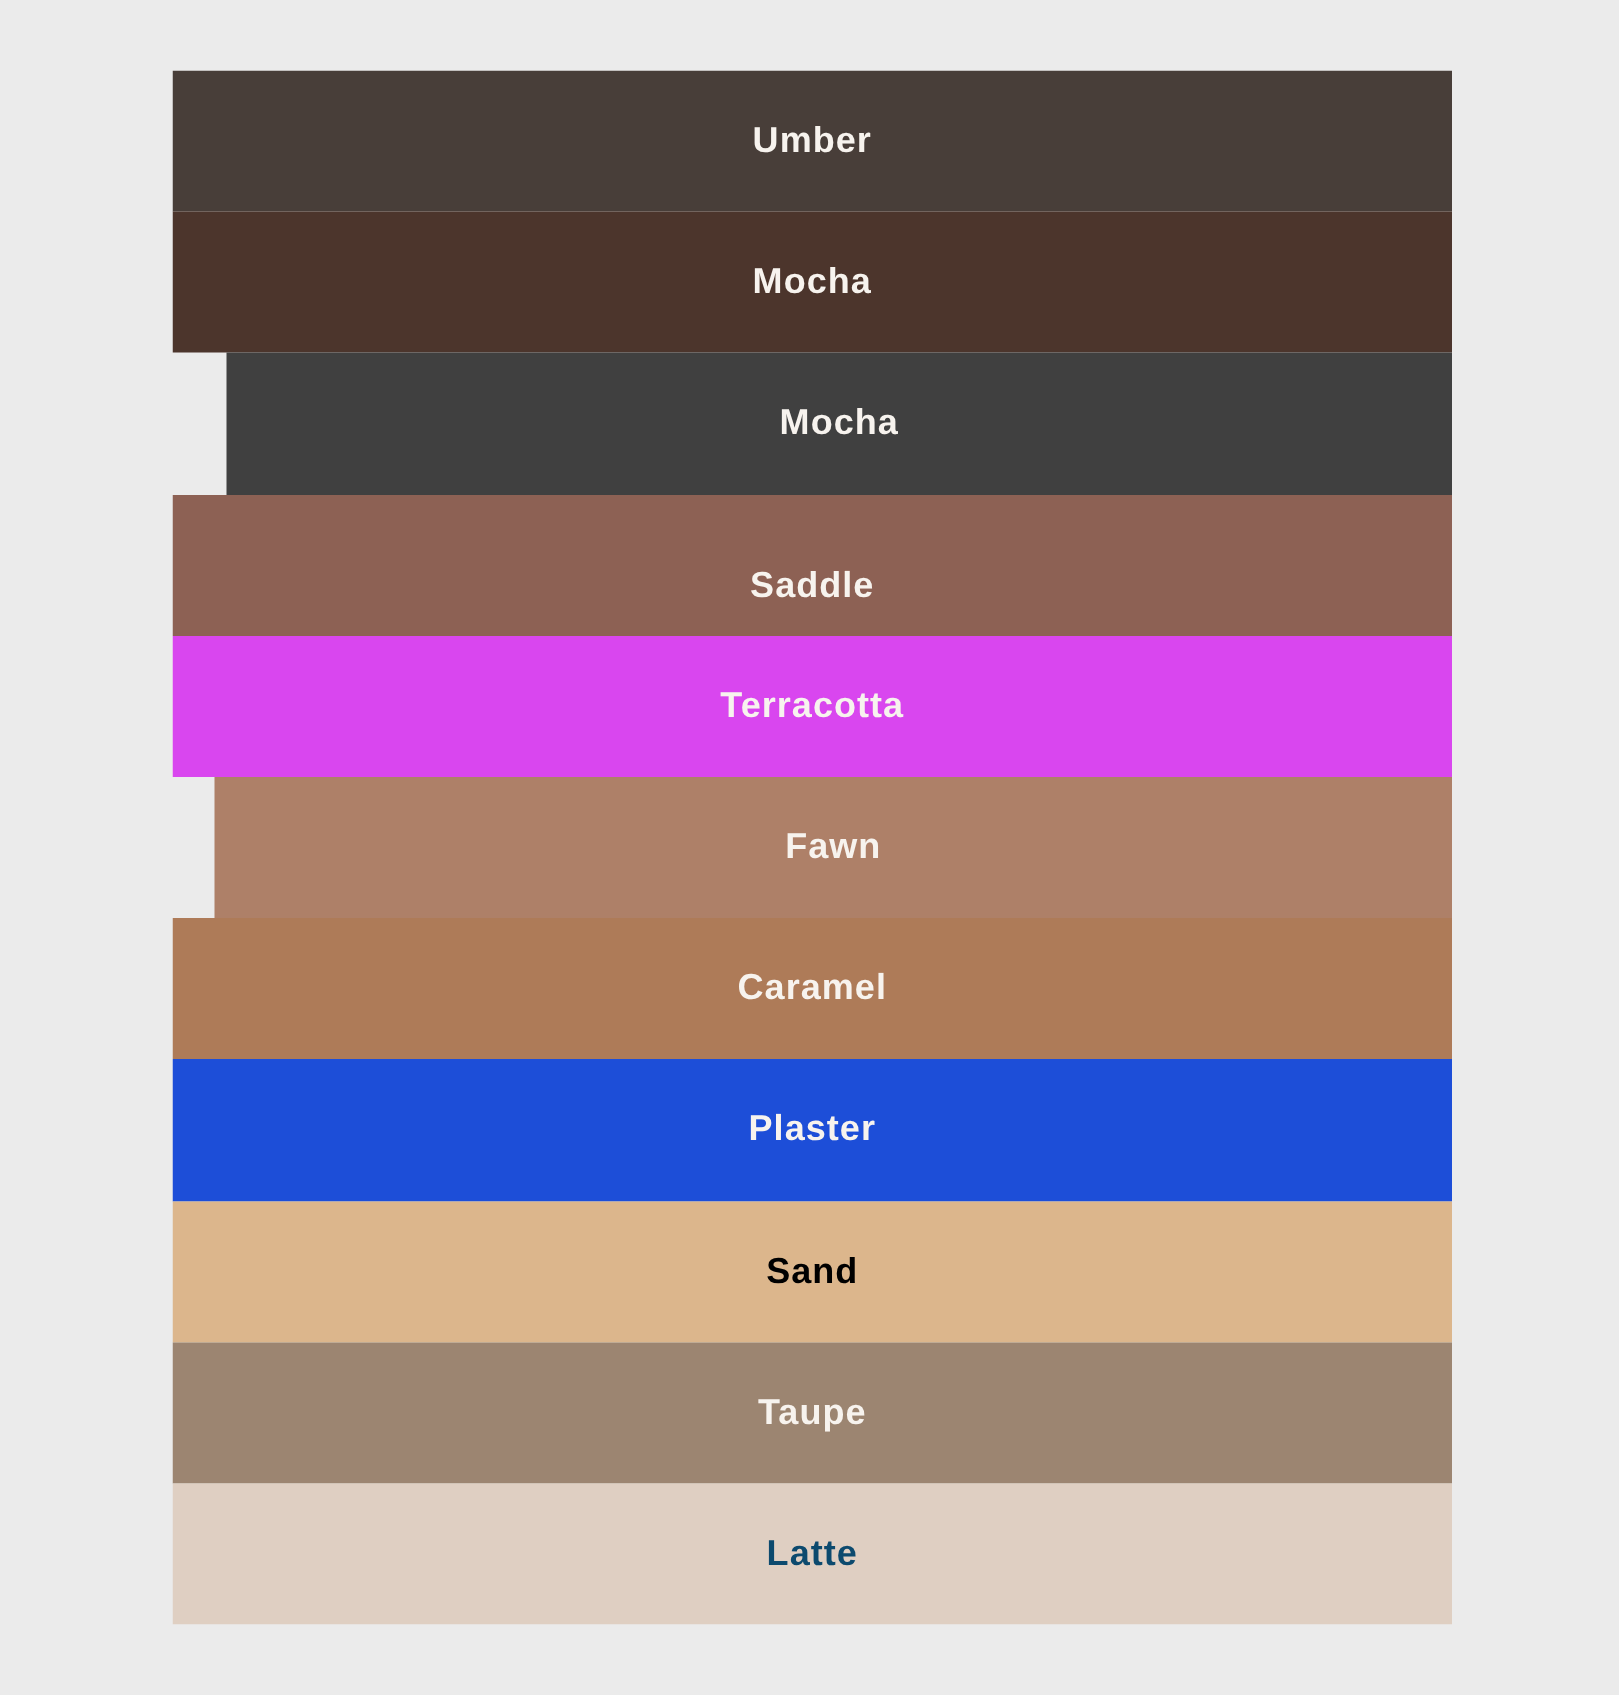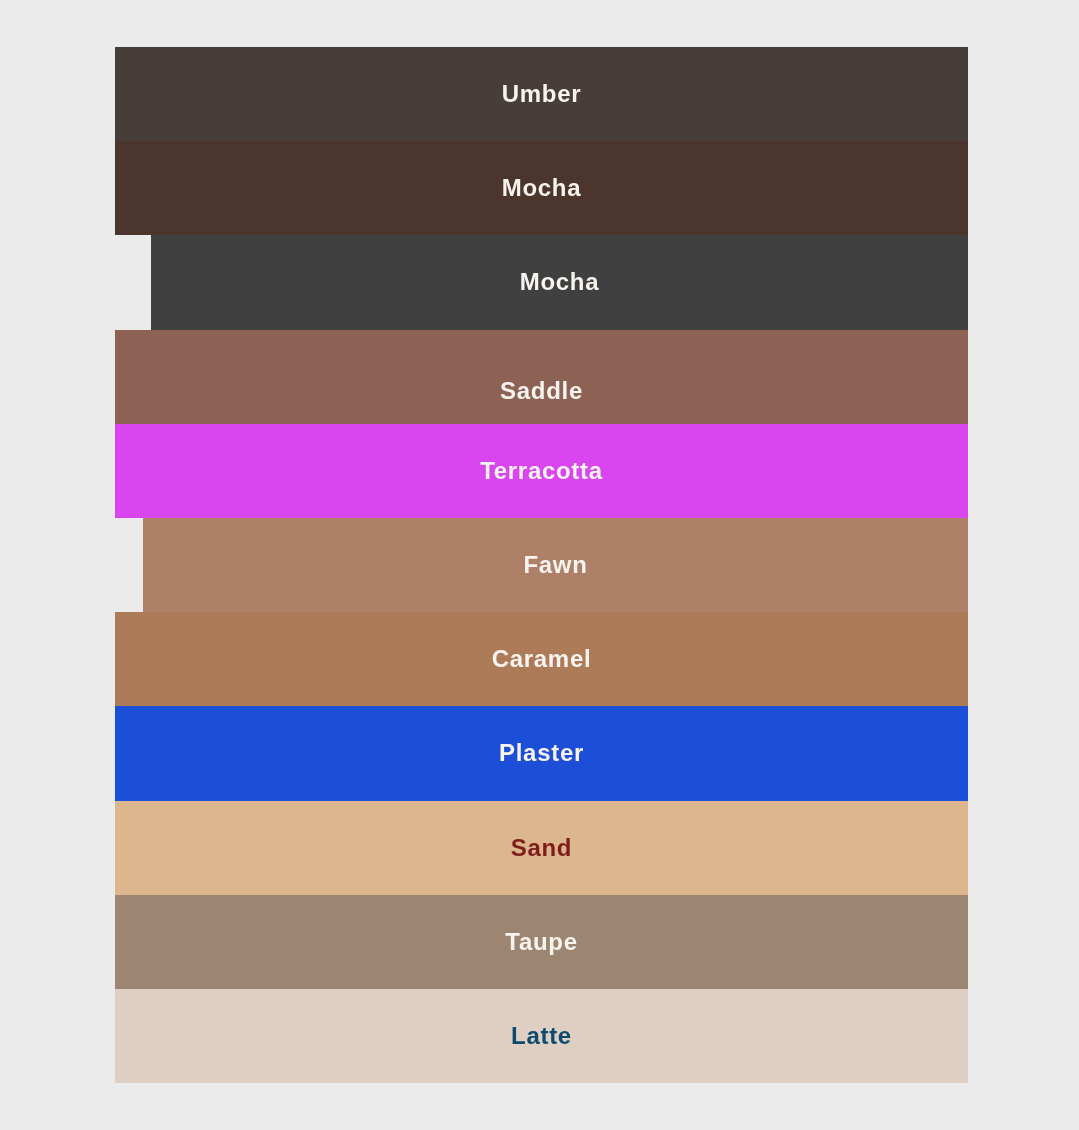--- a/index.html
+++ b/index.html
@@ -86,21 +86,21 @@
 
     <div class="swatch-row" style="background-color: rgb(174, 123, 88); align-items: center;">
       <span class="swatch-label" style="color: rgb(247, 243, 238);">Caramel</span>
     </div>
 
     <div class="swatch-row" style="background-color: #1d4ed8;">
       <span class="swatch-label" style="color: rgb(247, 243, 238);">Plaster</span>
     </div>
 
     <div class="swatch-row" style="background-color: rgb(220, 182, 140);">
-      <span class="swatch-label" style="color: #7f1d1d;">Sand</span>
+      <span class="swatch-label" style="color: #000000;">Sand</span>
     </div>
 
     <div class="swatch-row" style="background-color: rgb(156, 133, 113);">
       <span class="swatch-label" style="color: rgb(247, 243, 238);">Taupe</span>
     </div>
 
     <div class="swatch-row" style="background-color: rgb(223, 207, 194);">
       <span class="swatch-label" style="color: #0c4a6e;">Latte</span>
     </div>
 

